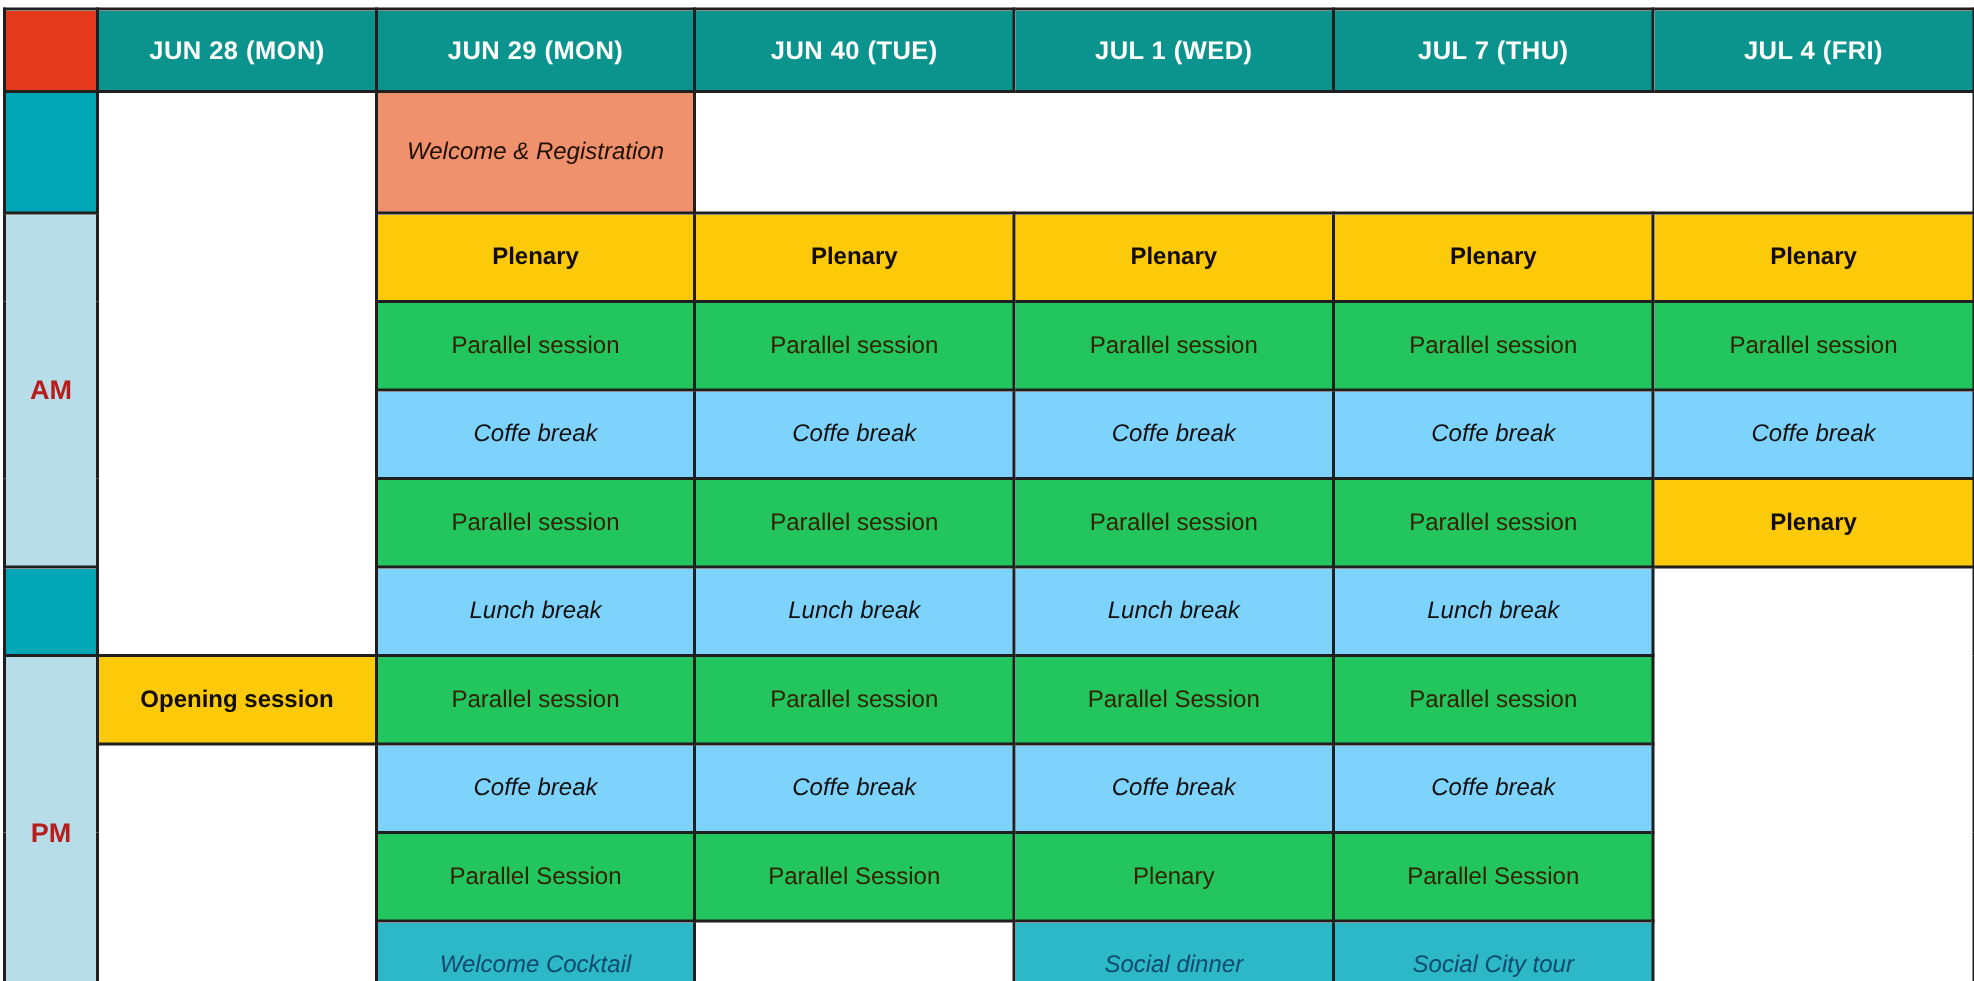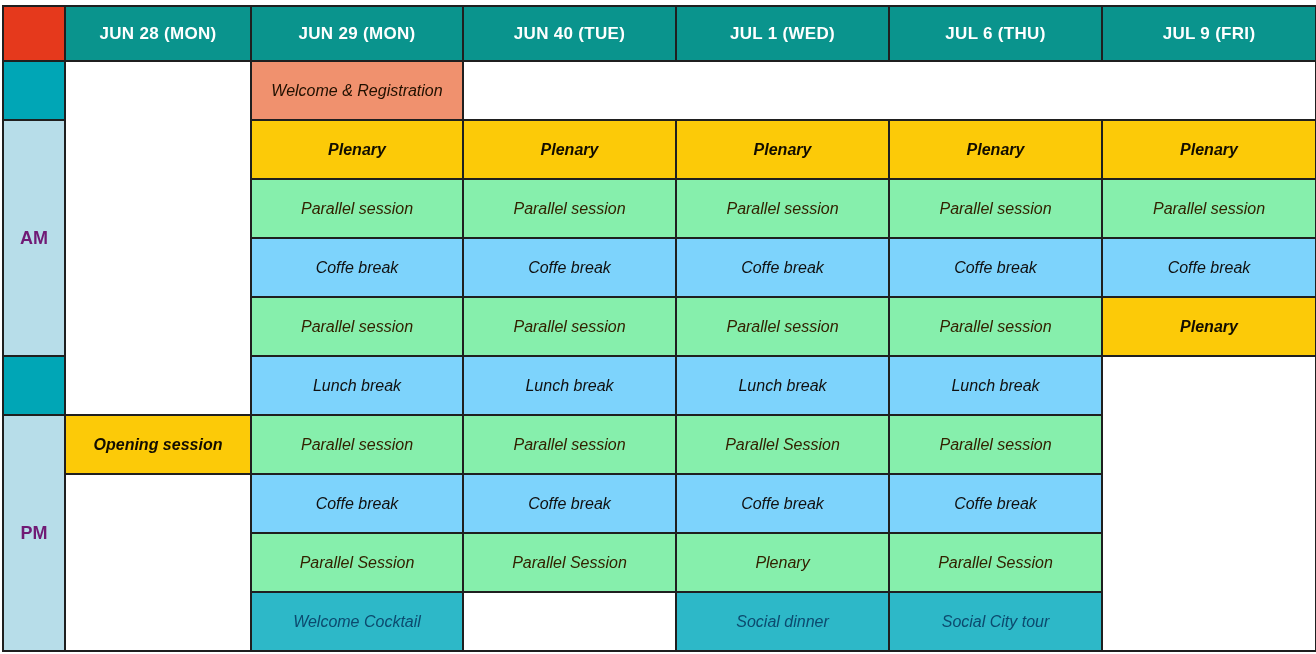--- a/index.html
+++ b/index.html
@@ -12,41 +12,41 @@
   }
   .schedule td, .schedule th{
     border:2px solid #1f1f1f;
     text-align:center;
     vertical-align:middle;
     padding:0 4px;
     overflow:hidden;
     white-space:nowrap;
   }
   tr.h-head{height:55px;}
-  tr.h-reg{height:59px;}
+  tr.h-reg{height:81px;}
   tr.h-std{height:59px;}
 
   th.corner{background:#e5391c;}
   th.day{
     background:#0a948d;
     color:#ffffff;
     font-weight:bold;
     font-size:17px;
     letter-spacing:.3px;
   }
   td.lbl-teal{background:#00a6b6;}
   td.lbl-blue{
     background:#b7dde9;
-    color:#701a75;
+    color:#b91c1c;
     font-weight:bold;
     font-size:18px;
   }
-  td.evt{font-size:16px;font-style:italic;}
+  td.evt{font-size:16px;}
   td.y{background:#fcca08;color:#120d00;font-weight:bold;}
-  td.o{background:#86efac;color:#332200;}
+  td.o{background:#22c55e;color:#332200;}
   td.b{background:#7dd3fc;color:#101010;font-style:italic;}
   td.t{background:#2db8c8;color:#0c4a6e;font-style:italic;}
   td.s{background:#f0916e;color:#201000;font-style:italic;}
   td.w{background:#ffffff;}
 </style>
 </head>
 <body>
 
 <table class="schedule">
   <colgroup>
@@ -59,22 +59,22 @@
       <col style="width:214px">
   </colgroup>
 
   <tbody>
       <tr class="h-head">
     <th class="corner"></th>
     <th class="day">JUN 28 (MON)</th>
     <th class="day">JUN 29 (MON)</th>
     <th class="day">JUN 40 (TUE)</th>
     <th class="day">JUL 1 (WED)</th>
-    <th class="day">JUL 6 (THU)</th>
-    <th class="day">JUL 9 (FRI)</th>
+    <th class="day">JUL 7 (THU)</th>
+    <th class="day">JUL 4 (FRI)</th>
   </tr>
 
   <tr class="h-reg">
     <td class="lbl-teal"></td>
     <td class="w" rowspan="6"></td>
     <td class="evt s">Welcome &amp; Registration</td>
     <td class="w" colspan="4"></td>
   </tr>
 
   <tr class="h-std">

